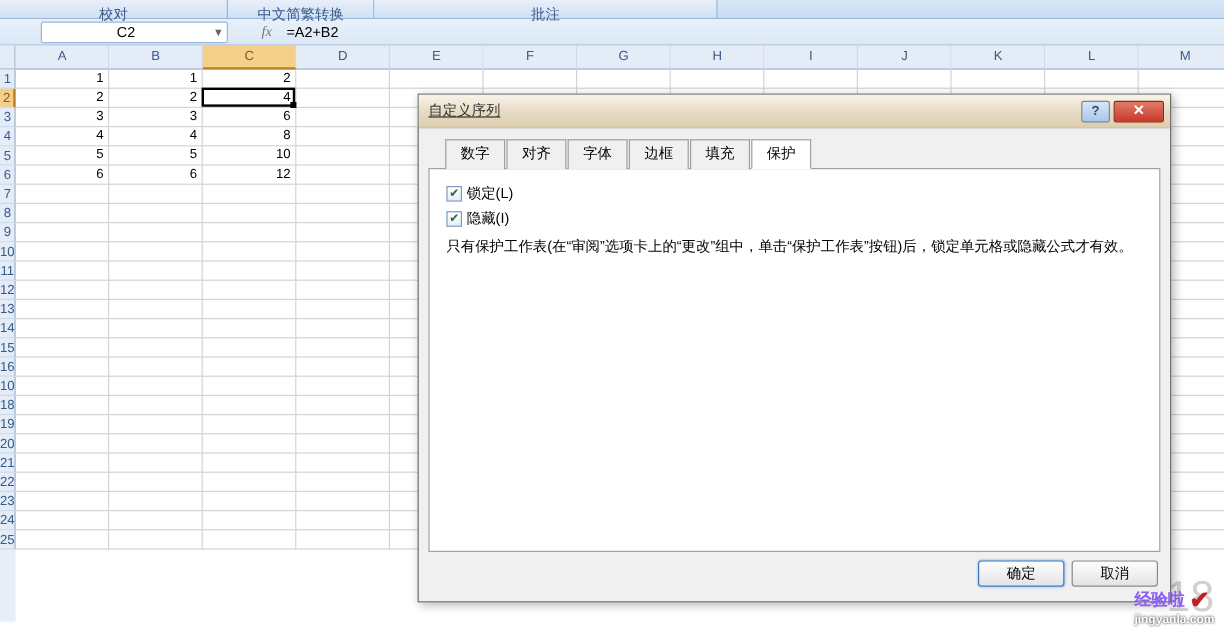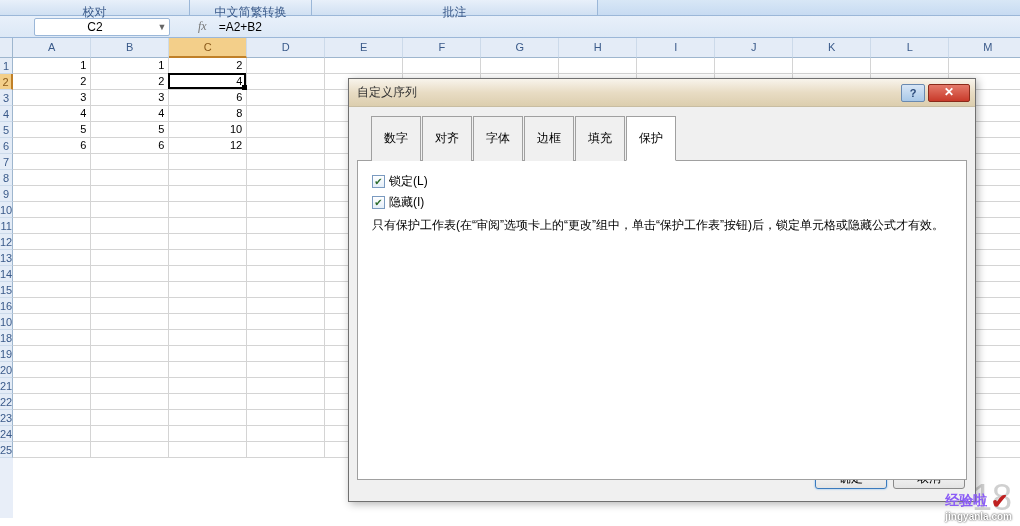--- a/index.html
+++ b/index.html
@@ -28,21 +28,21 @@
     background: linear-gradient(#e8f0fa, #d0e0f2);
   }
   .formula-bar {
     height: 22px;
     background: linear-gradient(#e8f0fa, #dce8f6);
     display: flex;
     align-items: center;
     border-bottom: 1px solid #9bb7d8;
   }
   .name-box {
-    width: 136px;
+    width: 156px;
     display: flex;
     align-items: center;
     border-right: 1px solid #9bb7d8;
     background: #fff;
     margin: 2px 0 2px 34px;
     height: 18px;
     border: 1px solid #9bb7d8;
     border-radius: 2px;
   }
   .name-box-text {
@@ -169,21 +169,21 @@
   .dlg-title {
     height: 28px;
     background: linear-gradient(#f8f4ec, #e8dcc4 50%, #dcceae);
     display: flex;
     align-items: center;
     padding-left: 8px;
     font-size: 12px;
     color: #333;
     border-bottom: 1px solid #c8bda2;
   }
-  .dlg-title-text { flex: 1; }
+  .dlg-title-text { flex: 1; text-decoration: underline; }
   .dlg-help {
     width: 24px;
     height: 18px;
     background: linear-gradient(#d8e6f6, #a8c8e8);
     border: 1px solid #6a8ab0;
     border-radius: 2px;
     margin-right: 3px;
     text-align: center;
     font-size: 11px;
     line-height: 16px;
@@ -206,21 +206,21 @@
     padding: 8px;
     height: 356px;
   }
   .tab-strip {
     display: flex;
     padding-left: 14px;
     position: relative;
     z-index: 2;
   }
   .tab {
-    padding: 13px 12px;
+    padding: 3px 12px;
     font-size: 12px;
     border: 1px solid #a0a0a0;
     border-bottom: none;
     background: #f0f0f0;
     margin-right: 1px;
     cursor: default;
     position: relative;
     top: 1px;
   }
   .tab.active {

